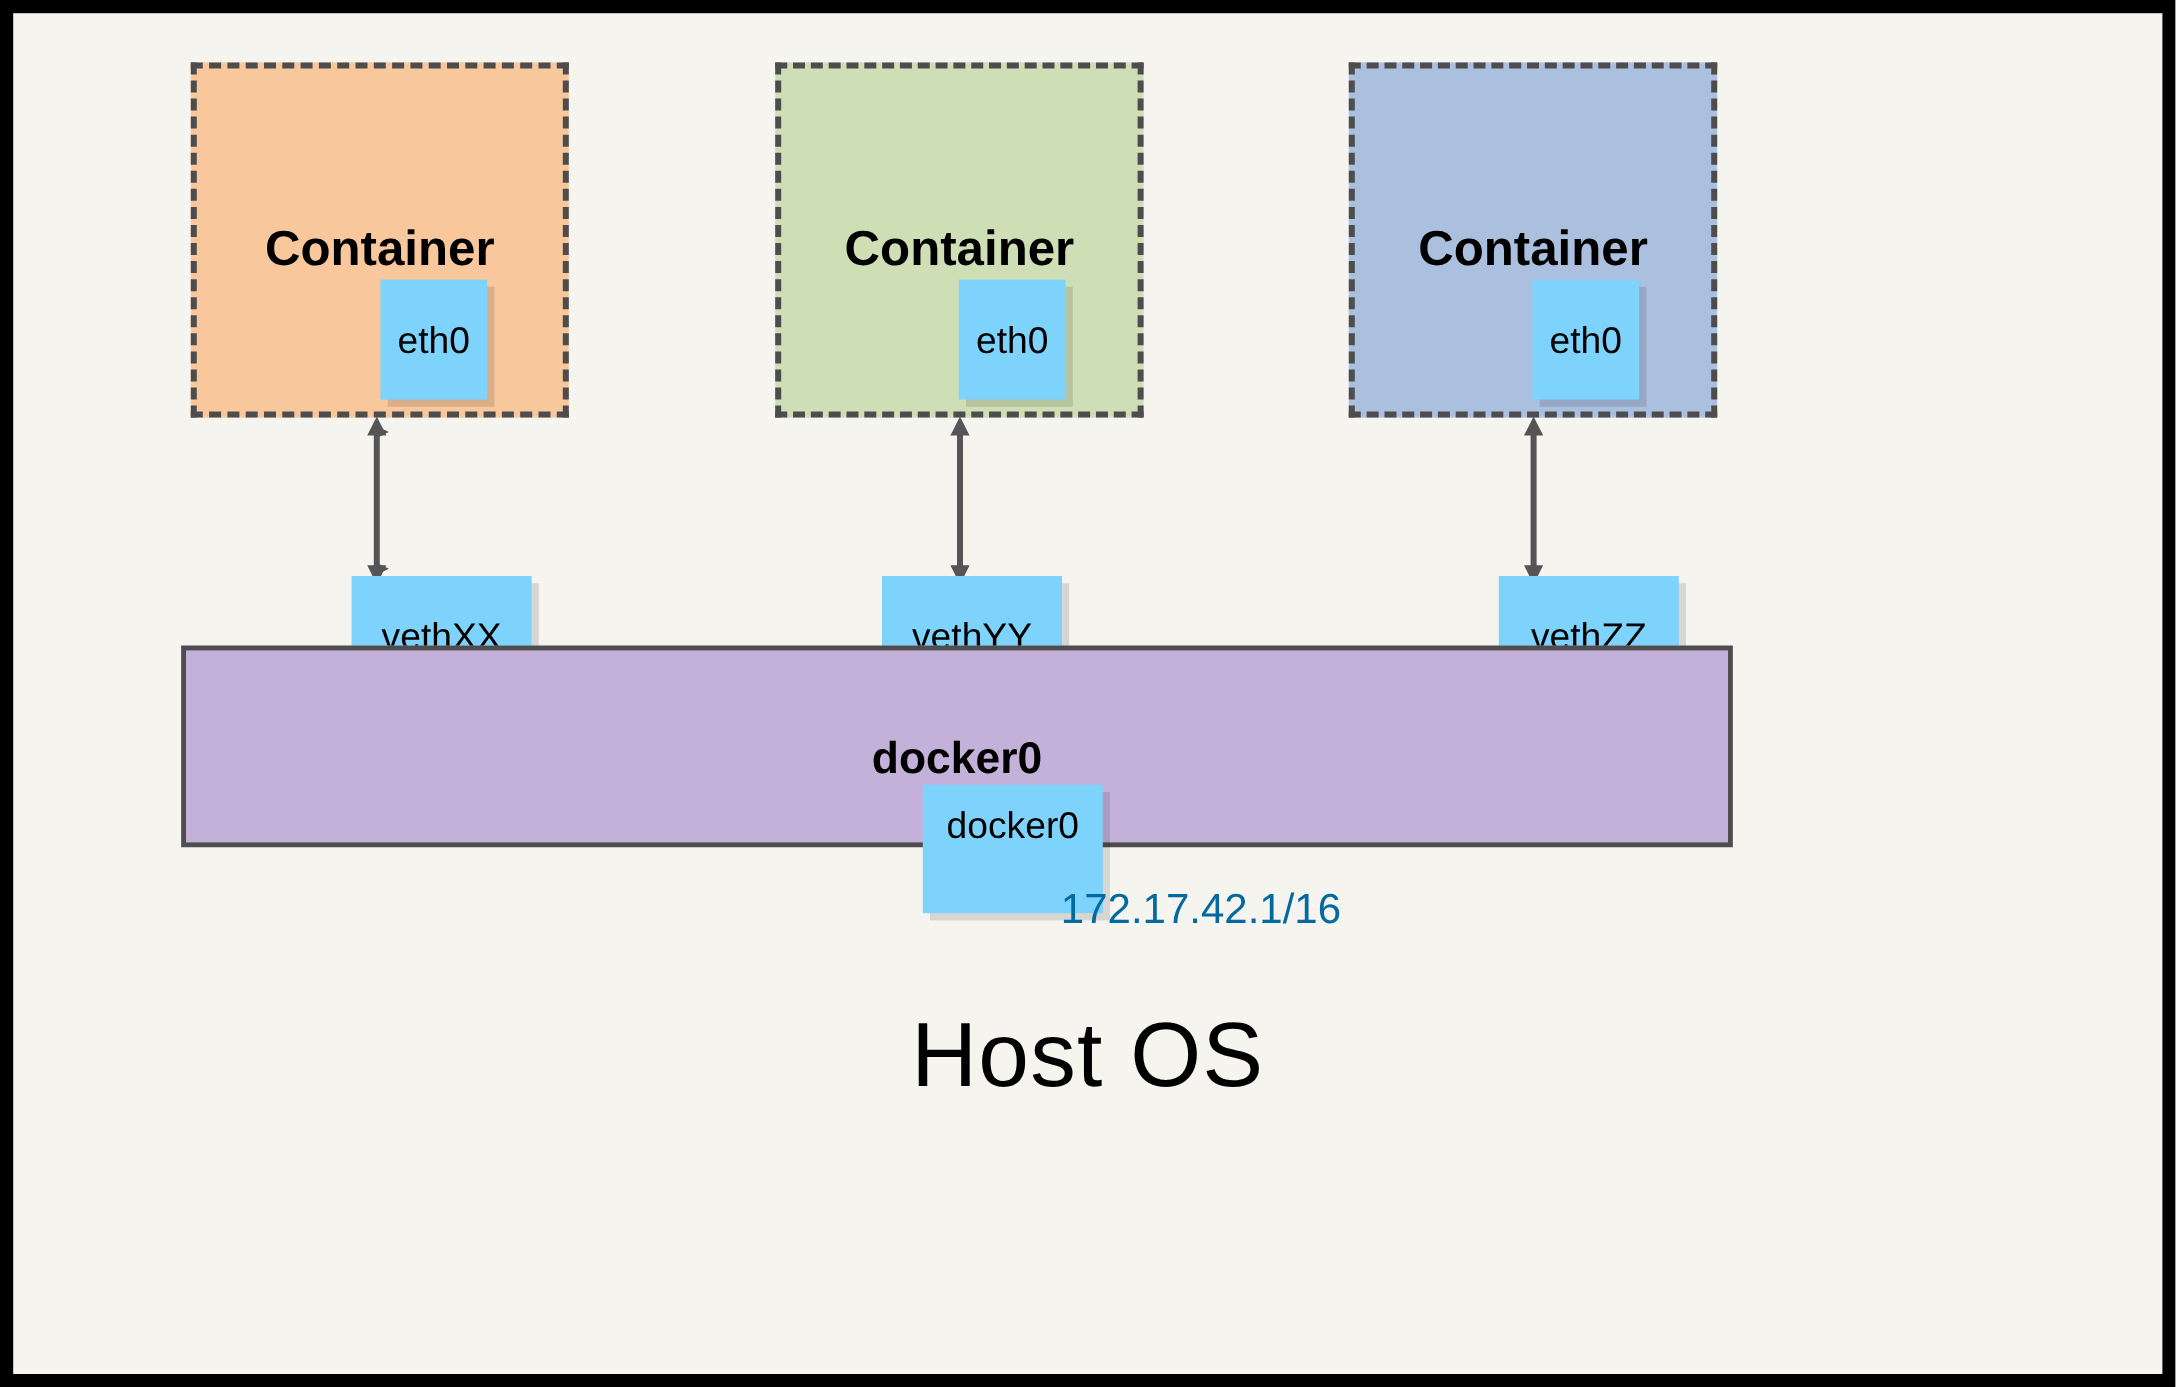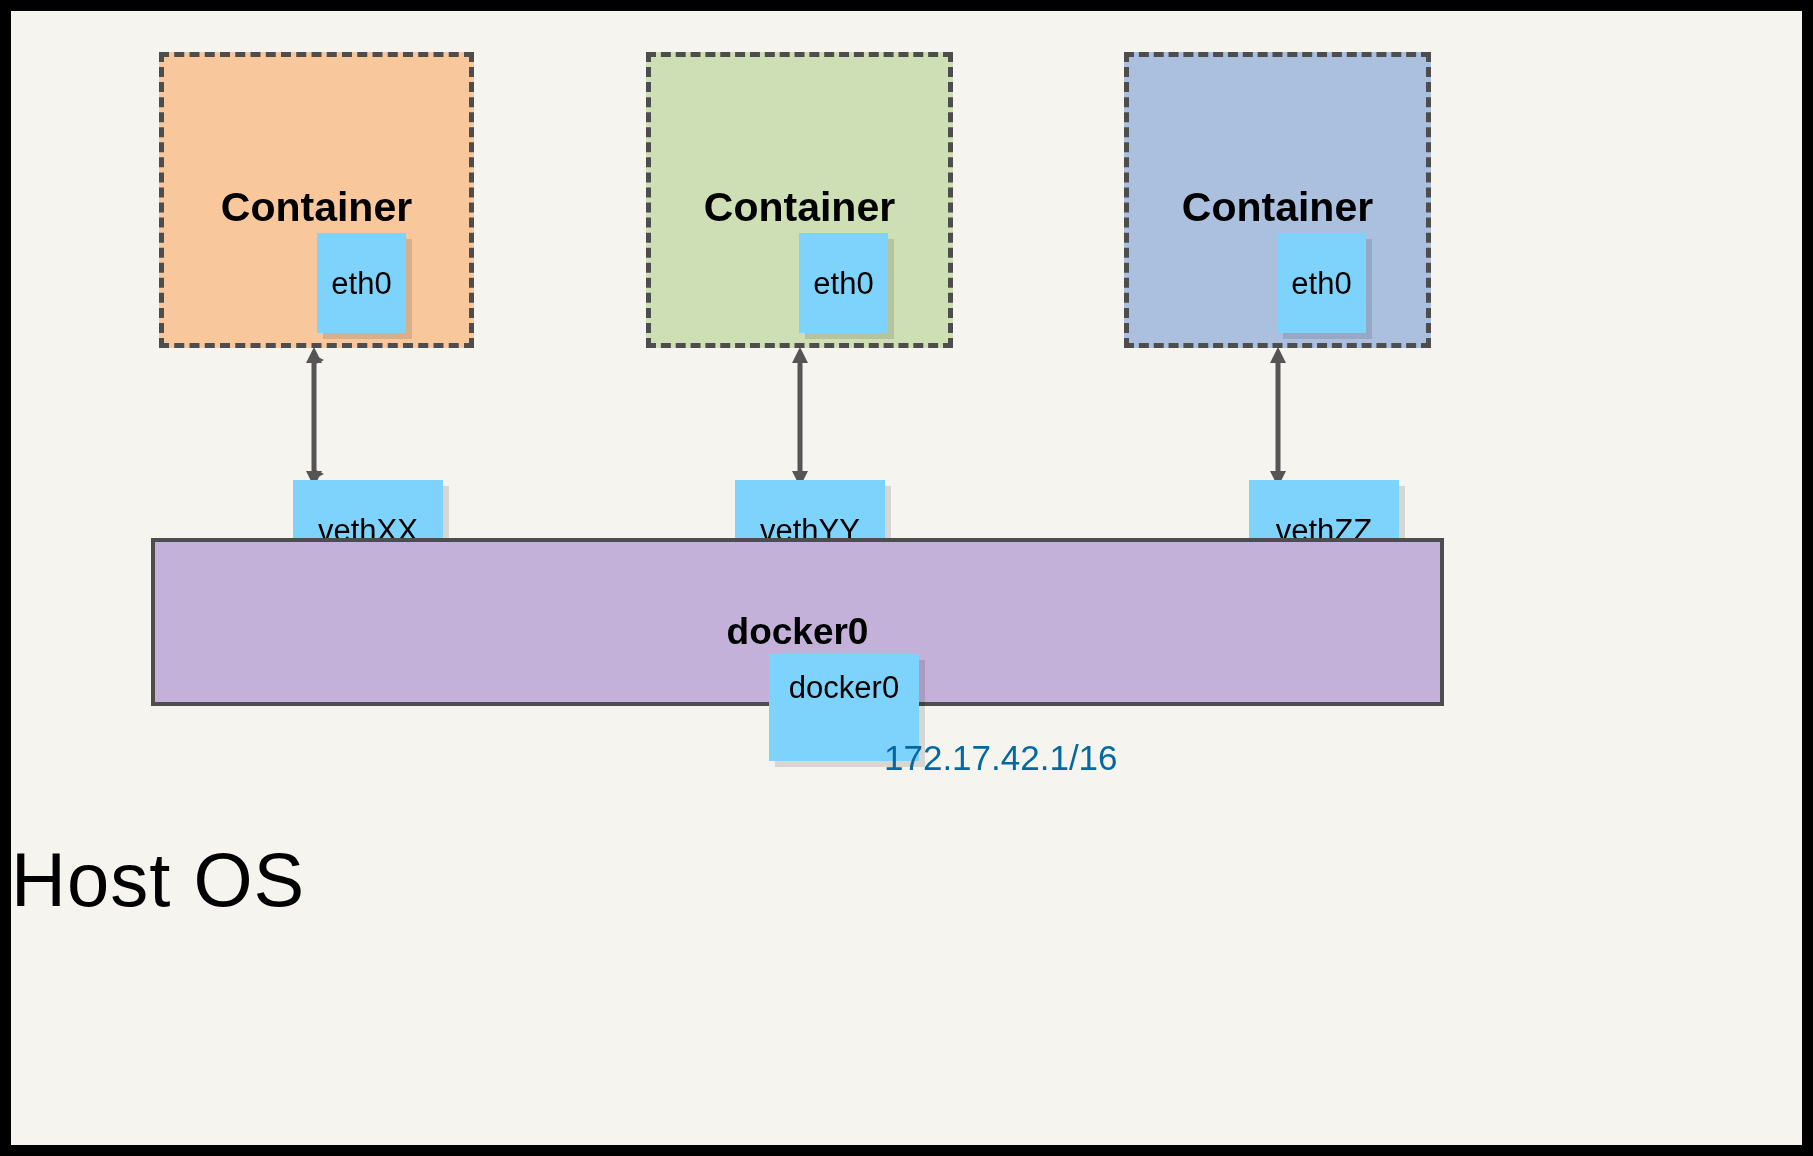--- a/index.html
+++ b/index.html
@@ -63,21 +63,21 @@
   
   #ip-label{
     position:absolute;
     font-size:35px;
     color:#0369a1;
     white-space:nowrap;
   }
   #host-os{
     position:absolute;
     left:0;right:0;
-    text-align:left;
+    text-align:center;
     font-size:76px;
     font-weight:300;
     color:#000;
     letter-spacing:1px;
   }
 </style>
 </head>
 <body>
 
 <div id="stage">

